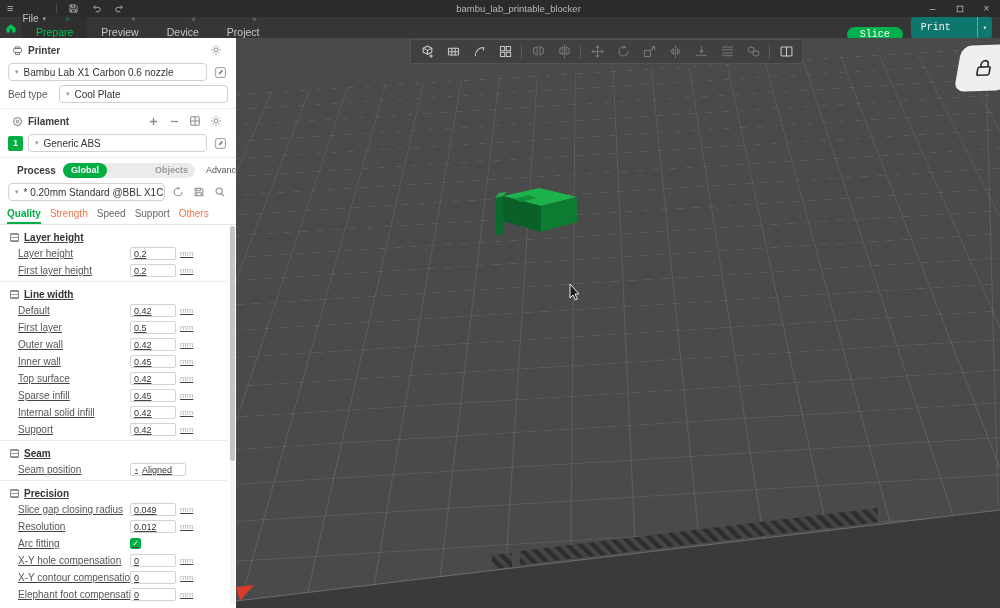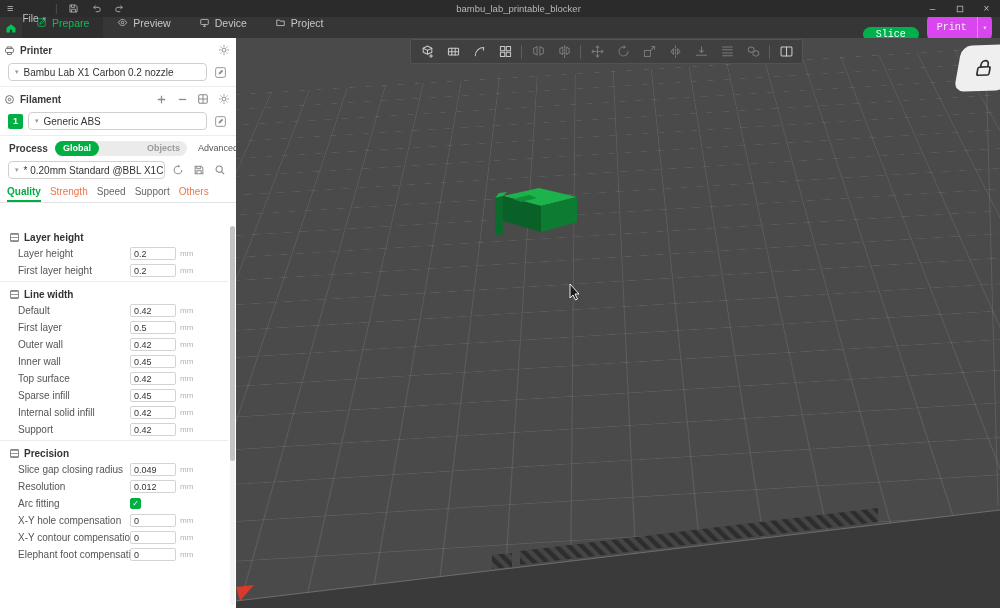--- a/index.html
+++ b/index.html
@@ -14,56 +14,56 @@
   .file-menu { display:flex; align-items:center; gap:4px; cursor:default;margin-top:20px; }
   .tb-divider { color:#555; }
   .tb-ic { display:flex; align-items:center; justify-content:center; width:14px; height:14px; color:#a9a9a9; }
   .tb-title { position:absolute; left:0; right:0; text-align:center; font-size:9.5px; color:#b7b7b7; pointer-events:none;padding-left:37px; }
   .win-controls { margin-left:auto; display:flex; height:100%; }
   .win-btn { width:27px; height:100%; display:flex; align-items:center; justify-content:center; color:#b5b5b5; font-size:10px; }
 
   
   .tabbar { height:21px; background:#363636; display:flex; align-items:center; flex:0 0 auto; }
   .home-btn { width:22px; height:100%; display:flex; align-items:center; justify-content:center; color:var(--accent-bright); }
-  .main-tab { display:flex; align-items:flex-start; gap:5px; padding:0 14px; height:100%; color:#c7c7c7; font-size:10.5px; }
+  .main-tab { display:flex; align-items:flex-end; gap:5px; padding:0 14px; height:100%; color:#c7c7c7; font-size:10.5px;flex-direction:column; }
   .main-tab.active { color:var(--accent-bright); background:#2f2f2f; }
   .tab-actions { margin-left:auto; display:flex; align-items:flex-end; gap:8px; padding-right:8px;font-family:Liberation Mono, monospace; }
   .slice-btn { background:#00b04c; color:#fff; font-size:10px; height:15px; border-radius:8px; padding:0 13px; display:flex; align-items:center; }
-  .print-btn { background:#d946ef; color:#f2f2f2; font-size:10px; height:29px; border-radius:8px; display:flex; align-items:center; overflow:hidden; }
+  .print-btn { background:#0f766e; color:#f2f2f2; font-size:10px; height:29px; border-radius:8px; display:flex; align-items:center; overflow:hidden;gap:16px; }
   .print-main { padding:0 10px; }
   .print-caret { border-left:1px solid rgba(255,255,255,.35); padding:0 5px; font-size:7px; height:100%; display:flex; align-items:center; }
 
   
   .main { flex:1; display:flex; min-height:0; }
   .sidebar { width:236px; background:#fff; position:relative; color:#444; flex:0 0 auto; overflow:hidden; }
   .viewport { flex:1; position:relative; background:#4a4a4a; overflow:hidden; }
 
   
-  .panel-header { display:flex; align-items:center; gap:5px; height:18px; padding:0 4px; margin-top:3px; font-size:10px; font-weight:bold; color:#3a3a3a; }
+  .panel-header { display:flex; align-items:center; gap:5px; height:18px; padding:0 12px; margin-top:3px; font-size:10px; font-weight:bold; color:#3a3a3a; }
   .spacer { flex:1; }
   .icon-btn { width:16px; height:16px; display:flex; align-items:center; justify-content:center; color:#8b8b8b; }
   .combo-row { display:flex; align-items:center; gap:5px; padding:0 8px; margin:4px 0; }
   .combo { flex:1; height:18px; border:1px solid #d0d0d0; border-radius:4px; display:flex; align-items:center; padding:0 6px; gap:5px; background:#fff; color:#333; font-size:10px; white-space:nowrap; overflow:hidden; }
   .combo .caret { font-size:7px; color:#999; flex:0 0 auto; }
   .row-label { font-size:10px; color:#555; width:46px; flex:0 0 auto; }
   .hr { height:1px; background:#ededed; margin:5px 0 2px; }
   .fil-idx { width:15px; height:15px; background:var(--accent); color:#fff; font-size:9px; font-weight:bold; display:flex; align-items:center; justify-content:center; border-radius:2px; flex:0 0 auto; }
   .seg { display:flex; background:#ebebeb; border-radius:9px; height:15px; font-size:9px; align-items:center; margin-left:2px;gap:41px; }
   .seg-global { background:var(--accent); color:#fff; border-radius:9px; padding:0 8px; height:15px; display:flex; align-items:center; }
   .seg-objects { color:#9a9a9a; padding:0 7px; }
   .adv-label { font-size:9px; color:#555; margin-left:6px; font-weight:normal; }
   .toggle { width:25px; height:13px; border-radius:7px; background:var(--accent); position:relative; margin-left:4px; flex:0 0 auto; }
   .toggle::after { content:""; position:absolute; right:1.5px; top:1.5px; width:10px; height:10px; border-radius:50%; background:#fff; }
 
   .ptab-strip { display:flex; align-items:center; gap:9px; height:20px; padding:0 7px; border-bottom:1px solid #e3e3e3; }
   .ptab { font-size:10px; color:#666; height:100%; display:flex; align-items:center; border-bottom:2px solid transparent; }
   .ptab.active { color:var(--accent); border-bottom-color:var(--accent); font-weight:bold; }
   .ptab.modified { color:var(--modified); }
 
-  .settings-scroll { position:absolute; top:188px; left:0; right:8px; bottom:0; overflow:hidden; }
+  .settings-scroll { position:absolute; top:188px; left:0; right:8px; bottom:0; overflow:hidden;text-decoration:underline; }
   .section + .section { border-top:1px solid #ececec; margin-top:2px; padding-top:1px; }
   .sec-header { display:flex; align-items:center; gap:5px; height:19px; padding:3px 10px 0; font-weight:bold; font-size:10px; color:#333; }
   .sec-icon { width:9px; height:9px; border:1px solid #888; border-radius:1px; background:repeating-linear-gradient(0deg,#999 0 1px,transparent 1px 3px); flex:0 0 auto; }
   .set-row { display:flex; align-items:center; height:17px; padding:0 6px 0 18px; }
   .set-label { flex:1; font-size:10px; color:#555; white-space:nowrap; overflow:hidden; }
   .ctrl { width:92px; display:flex; align-items:center; flex:0 0 auto; }
   .mini-input { width:46px; height:13px; border:1px solid #d3d3d3; border-radius:2px; font-size:9px; padding:0 3px; color:#333; font-family:"Liberation Sans", sans-serif; }
   .unit { font-size:8px; color:#b2b2b2; margin-left:4px; }
   .cbx { width:11px; height:11px; border:1px solid #c9c9c9; border-radius:2px; font-size:8px; line-height:10px; color:#fff; text-align:center; background:#fff; }
   .cbx.on { background:var(--accent); border-color:var(--accent); }
@@ -203,30 +203,37 @@
           <svg viewBox="0 0 16 16" width="12" height="12" fill="none" stroke="currentColor" stroke-width="1.3">
               <circle cx="8" cy="8" r="2.6"></circle>
               <path d="M8 1.5v2M8 12.5v2M1.5 8h2M12.5 8h2M3.4 3.4l1.4 1.4M11.2 11.2l1.4 1.4M12.6 3.4l-1.4 1.4M4.8 11.2l-1.4 1.4"></path>
             </svg>
         </span>
       </div>
 
       <div class="combo-row">
         <div class="combo">
           <span class="caret">▾</span>
-          <span>Bambu Lab X1 Carbon 0.2 nozzle</span>
+          <span>Bambu Lab X1 Carbon 0.6 nozzle</span>
         </div>
         <span class="icon-btn">
           <svg viewBox="0 0 16 16" width="13" height="13" fill="none" stroke="currentColor" stroke-width="1.1">
               <rect x="2" y="2" width="12" height="12" rx="2"></rect>
               <path d="M5.5 10.5l.8-2.4 3.4-3.4 1.6 1.6-3.4 3.4z" fill="currentColor" stroke="none"></path>
             </svg>
         </span>
       </div>
 
+      <div class="combo-row">
+        <span class="row-label">Bed type</span>
+        <div class="combo">
+          <span class="caret">▾</span>
+          <span>Cool Plate</span>
+        </div>
+      </div>
 
       <div class="hr"></div>
 
       <div class="panel-header">
         <svg viewBox="0 0 14 14" width="11" height="11" fill="none" stroke="#6a6a6a" stroke-width="1.2">
             <circle cx="7" cy="7" r="5"></circle>
             <circle cx="7" cy="7" r="1.6"></circle>
           </svg>
         <span>Filament</span>
         <span class="spacer"></span>
@@ -394,20 +401,32 @@
               <span class="ctrl">
                 <input class="mini-input" value="0.42" style="">
                 <span class="unit">mm</span>
               </span>
             </div>
             <div class="set-row">
               <span class="set-label">Support</span>
               <span class="ctrl">
                 <input class="mini-input" value="0.42" style="">
                 <span class="unit">mm</span>
+              </span>
+            </div>
+          </div>
+          <div class="section">
+            <div class="sec-header">
+              <span class="sec-icon"></span>
+              <span class="sec-title">Seam</span>
+            </div>
+            <div class="set-row">
+              <span class="set-label">Seam position</span>
+              <span class="ctrl">
+                <span class="mini-select"><span class="mini-caret">▾</span>Aligned</span>
               </span>
             </div>
           </div>
           <div class="section">
             <div class="sec-header">
               <span class="sec-icon"></span>
               <span class="sec-title">Precision</span>
             </div>
             <div class="set-row">
               <span class="set-label">Slice gap closing radius</span>

